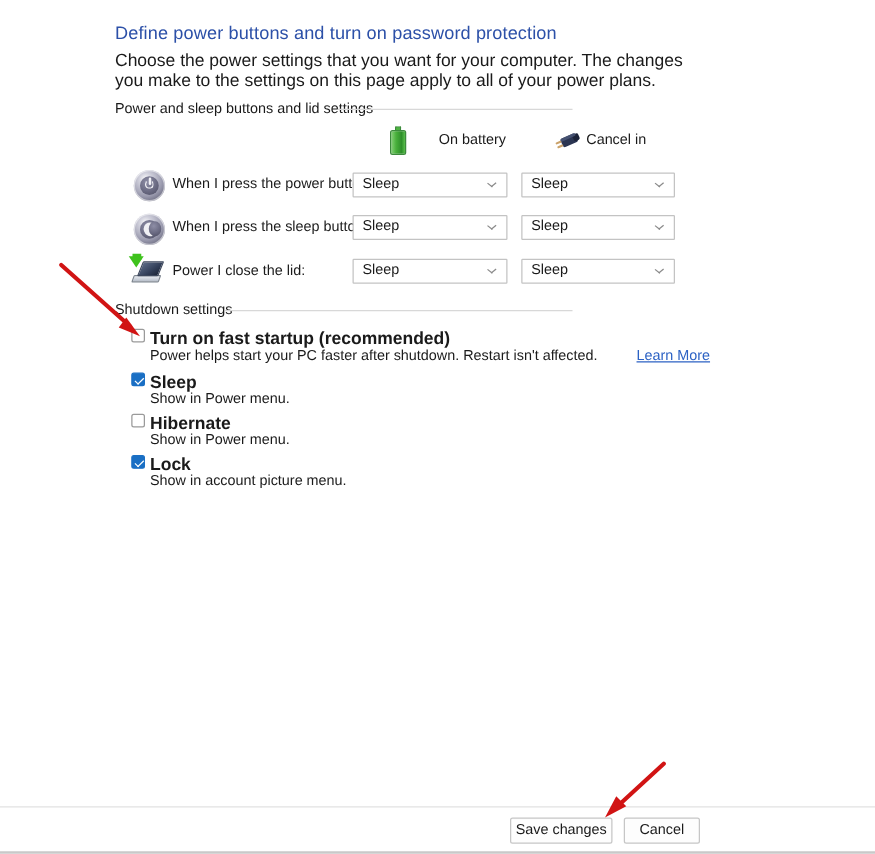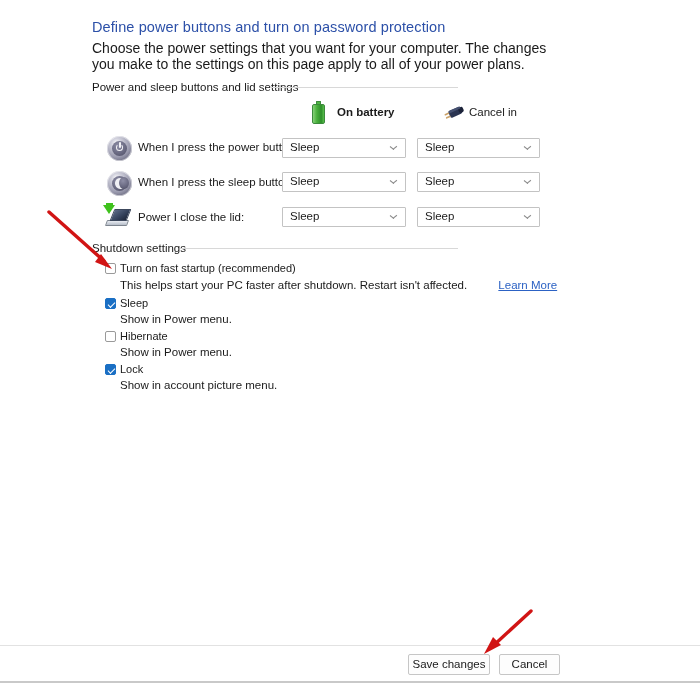--- a/index.html
+++ b/index.html
@@ -263,22 +263,22 @@
     top: 2.5px;
     width: 6px;
     height: 3px;
     border-left: 1.4px solid #ffffff;
     border-bottom: 1.4px solid #ffffff;
     transform: rotate(-45deg);
   }
   .cb-label {
     position: absolute;
     left: 120px;
-    font-size: 11px;
-    font-weight: normal;
+    font-size: 14px;
+    font-weight: bold;
     color: #1a1a1a;
     white-space: nowrap;
   }
   .cb-desc {
     position: absolute;
     left: 120px;
     font-size: 11.5px;
     color: #1a1a1a;
     white-space: nowrap;
   }
@@ -336,21 +336,21 @@
   <div class="title">Define power buttons and turn on password protection</div>
   <div class="subtitle">Choose the power settings that you want for your computer. The changes you make to the settings on this page apply to all of your power plans.</div>
 
   <div class="group-head" style="top:81px;">Power and sleep buttons and lid settings</div>
   <div class="group-rule" style="left:270px; top:87px;"></div>
 
   <div class="batt">
     <div class="batt-cap"></div>
     <div class="batt-body"></div>
   </div>
-  <div class="colhead" style="left:337px; top:106px;font-weight:bold;">On battery</div>
+  <div class="colhead" style="left:351px; top:106px;">On battery</div>
 
   <div class="plug">
     <svg width="26" height="18" viewBox="0 0 26 18">
       <g transform="rotate(-24 13 9)">
         <rect x="9" y="5.5" width="13" height="7.5" rx="2" fill="#2b3552"></rect>
         <rect x="19" y="6.5" width="5" height="5.5" rx="1.6" fill="#1b2238"></rect>
         <rect x="4.5" y="6.6" width="5" height="1.7" rx="0.8" fill="#caa26a"></rect>
         <rect x="4.5" y="10.0" width="5" height="1.7" rx="0.8" fill="#caa26a"></rect>
         <rect x="9" y="5.5" width="13" height="2.4" rx="1.2" fill="#4a5677" opacity=".85"></rect>
       </g>
@@ -407,21 +407,21 @@
     <span class="dd-text">Sleep</span>
     <span class="dd-chev"></span>
   </div>
 
   <div class="group-head" style="top:242px;">Shutdown settings</div>
   <div class="group-rule" style="left:180px; top:248px;"></div>
 
   <div class="cb" style="top:263px;"></div>
   <div class="cb-label" style="top:262px;">Turn on fast startup (recommended)</div>
   <div class="cb-desc" style="top:279px;">
-    <span>This helps start your PC faster after shutdown. Restart isn't affected.</span>
+    <span>Power helps start your PC faster after shutdown. Restart isn't affected.</span>
     <span class="link">Learn More</span>
   </div>
 
   <div class="cb checked" style="top:298px;">
     <span class="cb-tick"></span>
   </div>
   <div class="cb-label" style="top:297px;">Sleep</div>
   <div class="cb-desc" style="top:313px;">Show in Power menu.</div>
 
   <div class="cb" style="top:331px;"></div>

